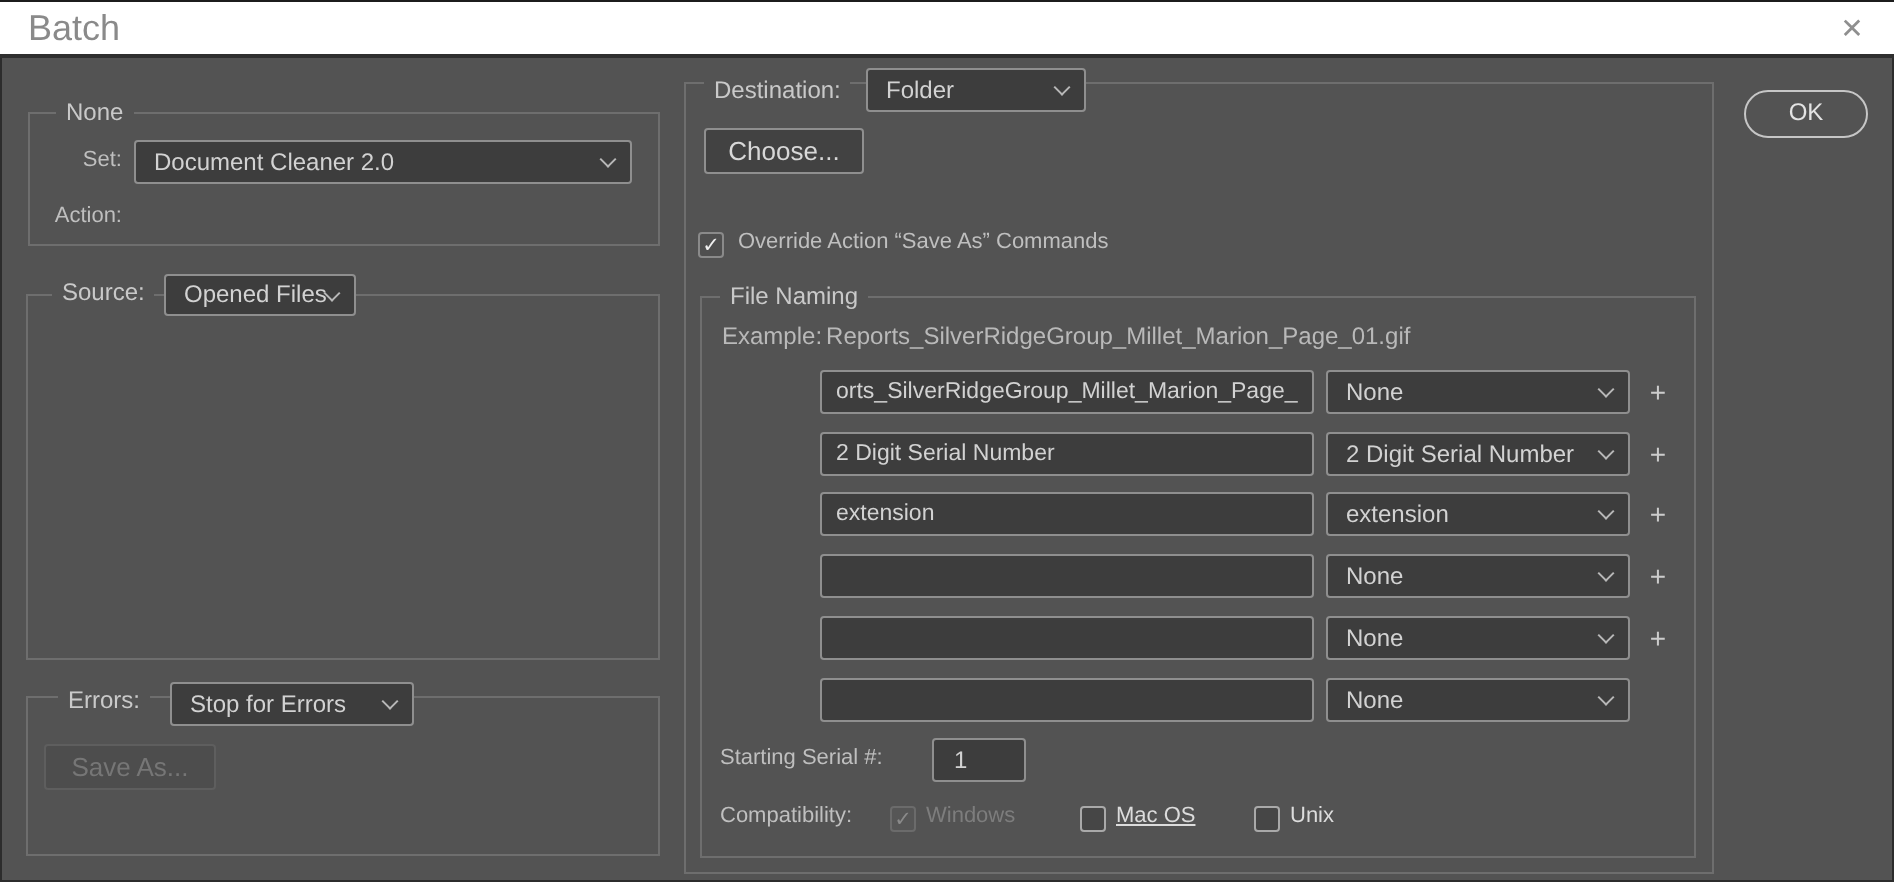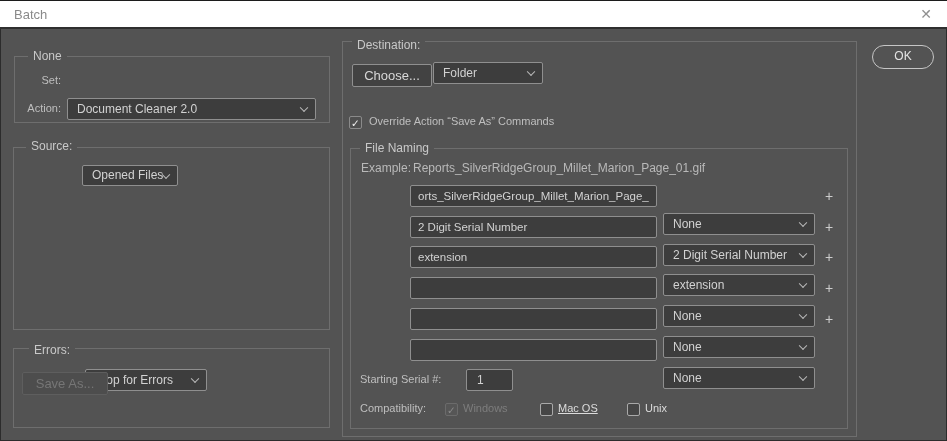--- a/index.html
+++ b/index.html
@@ -8,38 +8,38 @@
     position:relative; width:947px; height:441px; background:#535353;
     overflow:hidden; box-shadow: inset 0 0 0 1px #2c2c2c;
   }
   
   .titlebar {
     position:absolute; left:0; top:0; width:947px; height:29px;
     background:#ffffff; border-top:1px solid #1c1c1c; border-bottom:2px solid #2f2f2f;
   }
   .title-text {
     position:absolute; left:14px; top:0; line-height:27px;
-    font-size:13px; color:#8a8a8a;
+    font-size:18px; color:#8a8a8a;
   }
   .close-btn {
     position:absolute; right:8px; top:0; width:26px; height:27px;
     text-align:center; line-height:27px; font-size:14px; color:#8f8f8f; cursor:default;
   }
   
   .grp { position:absolute; border:1px solid #6e6e6e; }
   .legend {
     position:absolute; background:#535353; padding:0 5px; height:15px;
     line-height:15px; font-size:12px; color:#c9c9c9; white-space:nowrap;
   }
   .lbl { position:absolute; font-size:11px; color:#bfbfbf; white-space:nowrap; }
   .lbl.right { text-align:right; }
   .sel {
     position:absolute; height:22px; background:#3d3d3d; border:1px solid #8f8f8f;
     border-radius:2px; color:#d2d2d2; font-size:12px; line-height:20px;
-    padding:0 22px 0 9px; white-space:nowrap; overflow:hidden; cursor:default;margin-top:28px;
+    padding:0 22px 0 9px; white-space:nowrap; overflow:hidden; cursor:default;
   }
   .chev {
     position:absolute; right:8px; top:50%; width:6px; height:6px;
     border-right:1.5px solid #b8b8b8; border-bottom:1.5px solid #b8b8b8;
     transform: translateY(-72%) rotate(45deg);
   }
   .tinput {
     position:absolute; height:22px; background:#3d3d3d; border:1px solid #8f8f8f;
     border-radius:2px; color:#d2d2d2; font-size:11.5px; line-height:20px;
     padding:0 6px 0 7px; white-space:nowrap; overflow:hidden;

